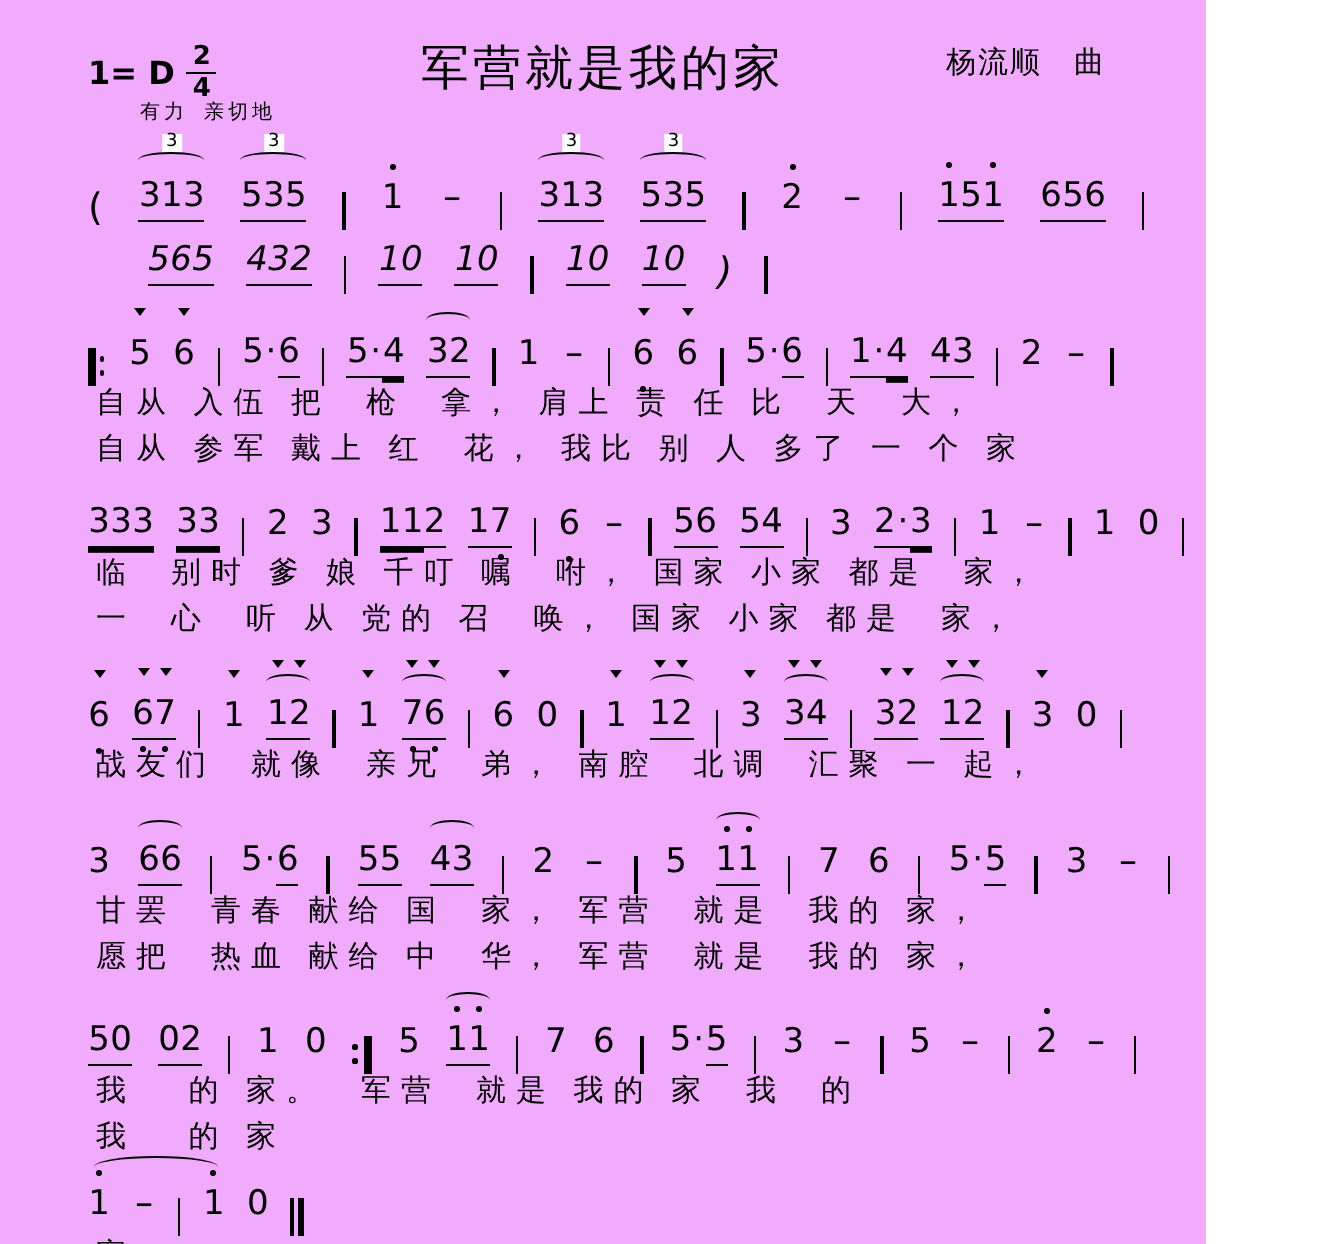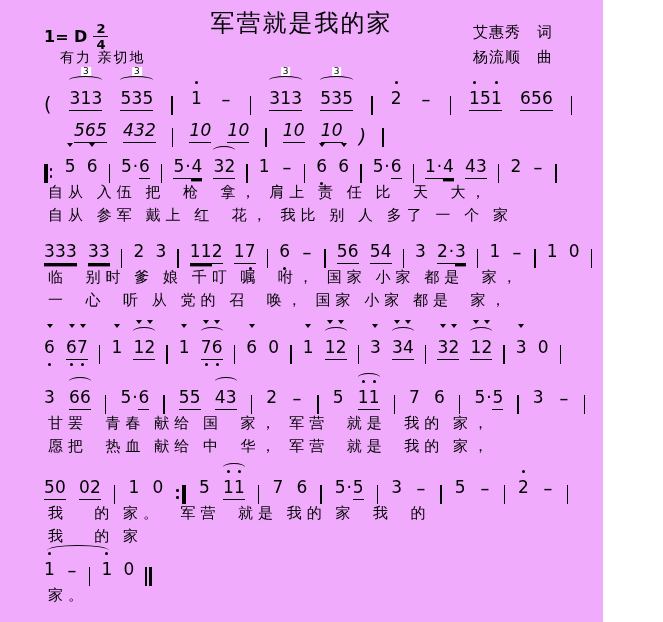--- a/index.html
+++ b/index.html
@@ -5,33 +5,33 @@
   html,body{margin:0;padding:0;background:#fff;}
   .page{position:relative;width:603px;height:622px;background:#f0abfc;color:#000;overflow:hidden;
         font-family:"DejaVu Sans",sans-serif;}
   
   .header{position:relative;height:72px;}
   .keysig{position:absolute;left:44px;top:22px;font-size:16px;font-weight:bold;
           display:flex;align-items:center;gap:6px;}
   .frac{display:inline-block;text-align:center;line-height:1;font-size:13px;font-weight:bold;}
   .frac .num{display:block;border-bottom:1.5px solid #000;padding:0 3px 1px;}
   .frac .den{display:block;padding-top:1px;}
-  .expression{position:absolute;left:60px;top:49px;font-size:14px;letter-spacing:2px;
-          font-family:Liberation Serif, serif;}
-  .title{text-align:center;padding-top:7px;font-size:24px;letter-spacing:2px;
+  .expression{position:absolute;left:70px;top:49px;font-size:10px;letter-spacing:2px;
+          font-family:Liberation Mono, monospace;}
+  .title{text-align:center;padding-top:18px;font-size:24px;letter-spacing:2px;
           font-family:"Liberation Serif","DejaVu Serif",serif;}
   .credits{position:absolute;right:50px;top:20px;font-size:15px;line-height:25px;letter-spacing:1px;
           font-family:"Liberation Serif","DejaVu Serif",serif;}
   
   .score{padding-left:44px;}
   .system{position:relative;margin-top:26px;}
   .system:nth-of-type(1){margin-top:14px;}
   .system:nth-of-type(2){margin-top:8px;}
   .system:nth-of-type(2) .noterow{padding-left:30px;font-style:italic;}
-  .system:nth-of-type(3){margin-top:12px;}
+  .system:nth-of-type(3){margin-top:22px;}
   .system:nth-of-type(4){margin-top:15px;}
   .system:nth-of-type(7){margin-top:20px;}
   .system:nth-of-type(8){margin-top:12px;}
   .noterow{position:relative;white-space:nowrap;height:24px;line-height:24px;}
   .note{display:inline-block;position:relative;margin-right:11px;vertical-align:bottom;}
   .dash{display:inline-block;margin-right:11px;font-size:17px;width:12px;text-align:center;
         transform:scaleX(1.6);vertical-align:bottom;}
   .system:nth-of-type(1) .note,.system:nth-of-type(1) .dash,.system:nth-of-type(1) .bar{margin-right:18px;}
   .system:nth-of-type(2) .note,.system:nth-of-type(2) .dash,.system:nth-of-type(2) .bar{margin-right:16px;}
   .system:nth-of-type(6) .note,.system:nth-of-type(6) .dash,.system:nth-of-type(6) .bar{margin-right:14px;}
@@ -75,21 +75,20 @@
     <div class="keysig">
       <span>1= D</span>
       <span class="frac">
         <span class="num">2</span>
         <span class="den">4</span>
       </span>
     </div>
     <div class="expression">有力 亲切地</div>
     <div class="title">军营就是我的家</div>
     <div class="credits">
-      <div>艾惠秀　词</div>
       <div>杨流顺　曲</div>
     </div>
   </div>
   <div class="score">
       <div class="system">
         <div class="noterow"><span class="bar"><span class="paren">(</span></span><span class="note hasslur"><span class="ch u1">3</span><span class="ch u1">1</span><span class="ch u1">3</span><i class="slur tri-arc"></i><i class="tri-num">3</i></span><span class="note hasslur"><span class="ch u1">5</span><span class="ch u1">3</span><span class="ch u1">5</span><i class="slur tri-arc"></i><i class="tri-num">3</i></span><span class="bar"><span class="vline"></span></span><span class="note"><span class="ch">1<i class="dh"></i></span></span><span class="dash">-</span><span class="bar"><span class="vline"></span></span><span class="note hasslur"><span class="ch u1">3</span><span class="ch u1">1</span><span class="ch u1">3</span><i class="slur tri-arc"></i><i class="tri-num">3</i></span><span class="note hasslur"><span class="ch u1">5</span><span class="ch u1">3</span><span class="ch u1">5</span><i class="slur tri-arc"></i><i class="tri-num">3</i></span><span class="bar"><span class="vline"></span></span><span class="note"><span class="ch">2<i class="dh"></i></span></span><span class="dash">-</span><span class="bar"><span class="vline"></span></span><span class="note"><span class="ch u1">1<i class="dh"></i></span><span class="ch u1">5</span><span class="ch u1">1<i class="dh"></i></span></span><span class="note"><span class="ch u1">6</span><span class="ch u1">5</span><span class="ch u1">6</span></span><span class="bar"><span class="vline"></span></span></div>
       </div>
       <div class="system">
         <div class="noterow"><span class="note"><span class="ch u1">5</span><span class="ch u1">6</span><span class="ch u1">5</span></span><span class="note"><span class="ch u1">4</span><span class="ch u1">3</span><span class="ch u1">2</span></span><span class="bar"><span class="vline"></span></span><span class="note"><span class="ch u1">1</span><span class="ch u1">0</span></span><span class="note"><span class="ch u1">1</span><span class="ch u1">0</span></span><span class="bar"><span class="vline"></span></span><span class="note"><span class="ch u1">1</span><span class="ch u1">0</span></span><span class="note"><span class="ch u1">1</span><span class="ch u1">0</span></span><span class="bar"><span class="paren">)</span></span><span class="bar"><span class="vline"></span></span></div>
       </div>
@@ -98,20 +97,21 @@
         <div class="lyric">自从 入伍 把  枪  拿， 肩上 责 任 比  天  大，</div>
         <div class="lyric">自从 参军 戴上 红  花， 我比 别 人 多了 一 个 家</div>
       </div>
       <div class="system">
         <div class="noterow"><span class="note"><span class="ch u2">3</span><span class="ch u2">3</span><span class="ch u2">3</span></span><span class="note"><span class="ch u2">3</span><span class="ch u2">3</span></span><span class="bar"><span class="vline"></span></span><span class="note"><span class="ch">2</span></span><span class="note"><span class="ch">3</span></span><span class="bar"><span class="vline"></span></span><span class="note"><span class="ch u2">1</span><span class="ch u2">1</span><span class="ch u1">2</span></span><span class="note"><span class="ch u1">1</span><span class="ch u1">7<i class="dl"></i></span></span><span class="bar"><span class="vline"></span></span><span class="note"><span class="ch">6<i class="dl"></i></span></span><span class="dash">-</span><span class="bar"><span class="vline"></span></span><span class="note"><span class="ch u1">5</span><span class="ch u1">6</span></span><span class="note"><span class="ch u1">5</span><span class="ch u1">4</span></span><span class="bar"><span class="vline"></span></span><span class="note"><span class="ch">3</span></span><span class="note"><span class="ch u1">2</span><span class="ch dotchar u1">·</span><span class="ch u2">3</span></span><span class="bar"><span class="vline"></span></span><span class="note"><span class="ch">1</span></span><span class="dash">-</span><span class="bar"><span class="vline"></span></span><span class="note"><span class="ch">1</span></span><span class="note"><span class="ch">0</span></span><span class="bar"><span class="vline"></span></span></div>
         <div class="lyric">临  别时 爹 娘 千叮 嘱  咐， 国家 小家 都是  家，</div>
         <div class="lyric">一  心  听 从 党的 召  唤， 国家 小家 都是  家，</div>
       </div>
       <div class="system">
         <div class="noterow"><span class="note"><span class="ch">6<i class="dl"></i><i class="ac"></i></span></span><span class="note"><span class="ch u1">6<i class="dl"></i><i class="ac"></i></span><span class="ch u1">7<i class="dl"></i><i class="ac"></i></span></span><span class="bar"><span class="vline"></span></span><span class="note"><span class="ch">1<i class="ac"></i></span></span><span class="note hasslur"><span class="ch u1">1<i class="ac"></i></span><span class="ch u1">2<i class="ac"></i></span><i class="slur"></i></span><span class="bar"><span class="vline"></span></span><span class="note"><span class="ch">1<i class="ac"></i></span></span><span class="note hasslur"><span class="ch u1">7<i class="dl"></i><i class="ac"></i></span><span class="ch u1">6<i class="dl"></i><i class="ac"></i></span><i class="slur"></i></span><span class="bar"><span class="vline"></span></span><span class="note"><span class="ch">6<i class="ac"></i></span></span><span class="note"><span class="ch">0</span></span><span class="bar"><span class="vline"></span></span><span class="note"><span class="ch">1<i class="ac"></i></span></span><span class="note hasslur"><span class="ch u1">1<i class="ac"></i></span><span class="ch u1">2<i class="ac"></i></span><i class="slur"></i></span><span class="bar"><span class="vline"></span></span><span class="note"><span class="ch">3<i class="ac"></i></span></span><span class="note hasslur"><span class="ch u1">3<i class="ac"></i></span><span class="ch u1">4<i class="ac"></i></span><i class="slur"></i></span><span class="bar"><span class="vline"></span></span><span class="note"><span class="ch u1">3<i class="ac"></i></span><span class="ch u1">2<i class="ac"></i></span></span><span class="note hasslur"><span class="ch u1">1<i class="ac"></i></span><span class="ch u1">2<i class="ac"></i></span><i class="slur"></i></span><span class="bar"><span class="vline"></span></span><span class="note"><span class="ch">3<i class="ac"></i></span></span><span class="note"><span class="ch">0</span></span><span class="bar"><span class="vline"></span></span></div>
+        <div class="lyric">战友们  就像  亲兄  弟， 南腔  北调  汇聚 一 起，</div>
       </div>
       <div class="system">
         <div class="noterow"><span class="note"><span class="ch">3</span></span><span class="note hasslur"><span class="ch u1">6</span><span class="ch u1">6</span><i class="slur"></i></span><span class="bar"><span class="vline"></span></span><span class="note"><span class="ch">5</span><span class="ch dotchar">·</span><span class="ch u1">6</span></span><span class="bar"><span class="vline"></span></span><span class="note"><span class="ch u1">5</span><span class="ch u1">5</span></span><span class="note hasslur"><span class="ch u1">4</span><span class="ch u1">3</span><i class="slur"></i></span><span class="bar"><span class="vline"></span></span><span class="note"><span class="ch">2</span></span><span class="dash">-</span><span class="bar"><span class="vline"></span></span><span class="note"><span class="ch">5</span></span><span class="note hasslur hihi"><span class="ch u1">1<i class="dh"></i></span><span class="ch u1">1<i class="dh"></i></span><i class="slur"></i></span><span class="bar"><span class="vline"></span></span><span class="note"><span class="ch">7</span></span><span class="note"><span class="ch">6</span></span><span class="bar"><span class="vline"></span></span><span class="note"><span class="ch">5</span><span class="ch dotchar">·</span><span class="ch u1">5</span></span><span class="bar"><span class="vline"></span></span><span class="note"><span class="ch">3</span></span><span class="dash">-</span><span class="bar"><span class="vline"></span></span></div>
         <div class="lyric">甘罢  青春 献给 国  家， 军营  就是  我的 家，</div>
         <div class="lyric">愿把  热血 献给 中  华， 军营  就是  我的 家，</div>
       </div>
       <div class="system">
         <div class="noterow"><span class="note"><span class="ch u1">5</span><span class="ch u1">0</span></span><span class="note"><span class="ch u1">0</span><span class="ch u1">2</span></span><span class="bar"><span class="vline"></span></span><span class="note"><span class="ch">1</span></span><span class="note"><span class="ch">0</span></span><span class="bar"><span class="rptdots"><i></i><i></i></span><span class="vline thick"></span></span><span class="note"><span class="ch">5</span></span><span class="note hasslur hihi"><span class="ch u1">1<i class="dh"></i></span><span class="ch u1">1<i class="dh"></i></span><i class="slur"></i></span><span class="bar"><span class="vline"></span></span><span class="note"><span class="ch">7</span></span><span class="note"><span class="ch">6</span></span><span class="bar"><span class="vline"></span></span><span class="note"><span class="ch">5</span><span class="ch dotchar">·</span><span class="ch u1">5</span></span><span class="bar"><span class="vline"></span></span><span class="note"><span class="ch">3</span></span><span class="dash">-</span><span class="bar"><span class="vline"></span></span><span class="note"><span class="ch">5</span></span><span class="dash">-</span><span class="bar"><span class="vline"></span></span><span class="note"><span class="ch">2<i class="dh"></i></span></span><span class="dash">-</span><span class="bar"><span class="vline"></span></span></div>
         <div class="lyric">我   的 家。  军营  就是 我的 家  我  的</div>
         <div class="lyric">我   的 家</div>

